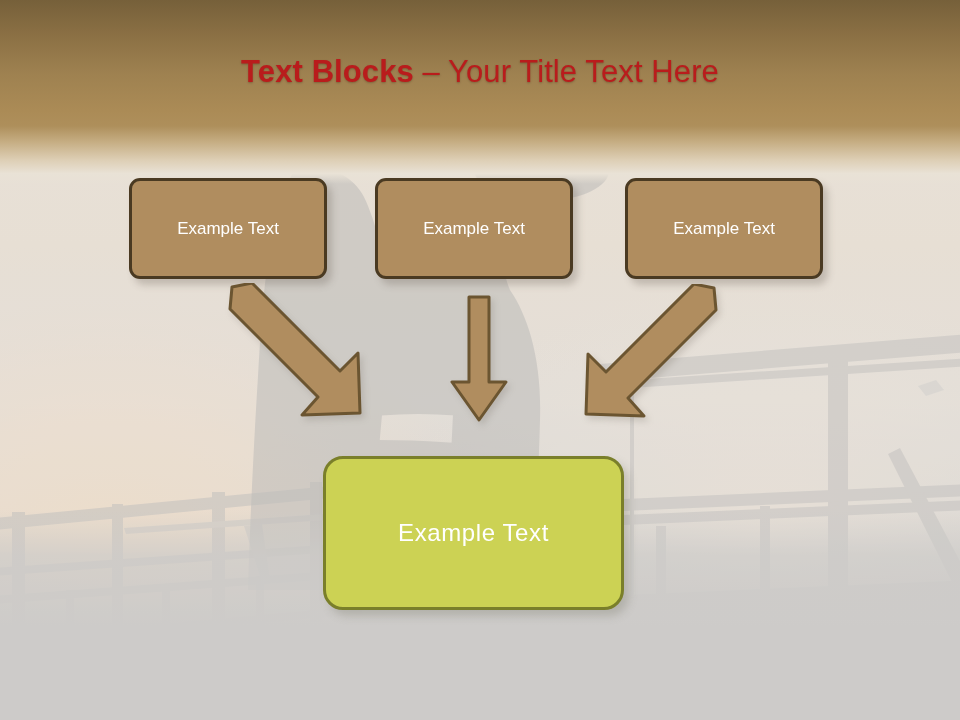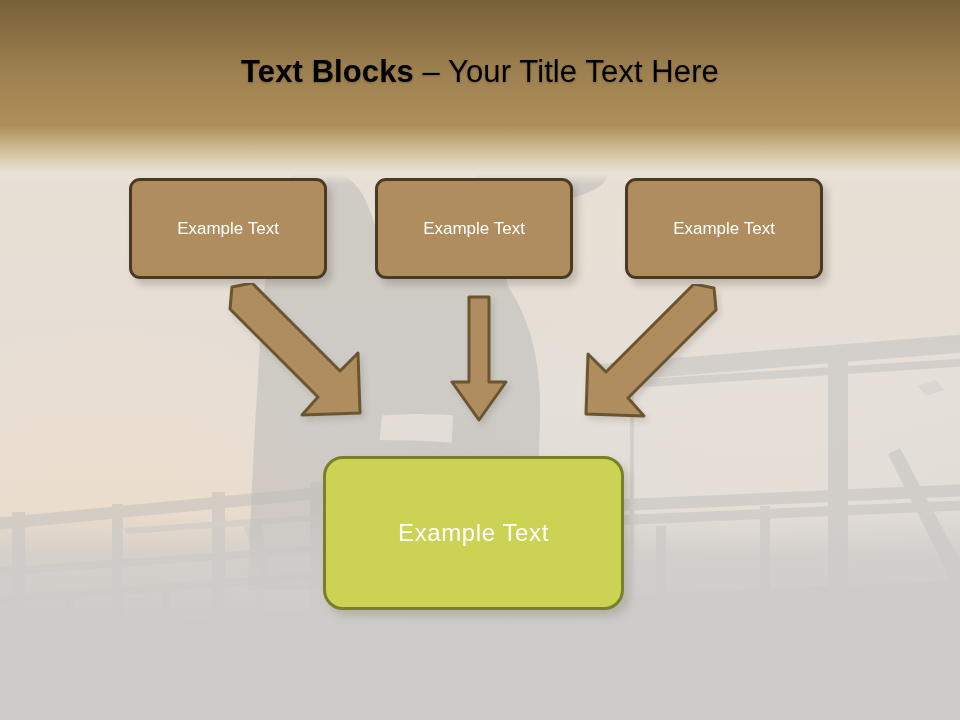--- a/index.html
+++ b/index.html
@@ -77,21 +77,21 @@
     left: 0; top: 126px;
     width: 960px; height: 58px;
     background: linear-gradient(180deg, #ae8f5b 0%, #c6ae84 28%, #ddceb4 58%, #e9e2d6 82%, rgba(238,232,221,0) 100%);
   }
 
   .slide-title {
     position: absolute;
     left: 0; top: 52px;
     width: 960px;
     text-align: center;
-    color: #000000;
+    color: #b91c1c;
     font-size: 31px;
     line-height: 40px;
     letter-spacing: 0.1px;
     white-space: nowrap;
     text-shadow: 0 1px 2px rgba(60,44,20,0.35);
   }
   .slide-title .t-strong { font-weight: 700; }
   .slide-title .t-light  { font-weight: 400; }
 
   

